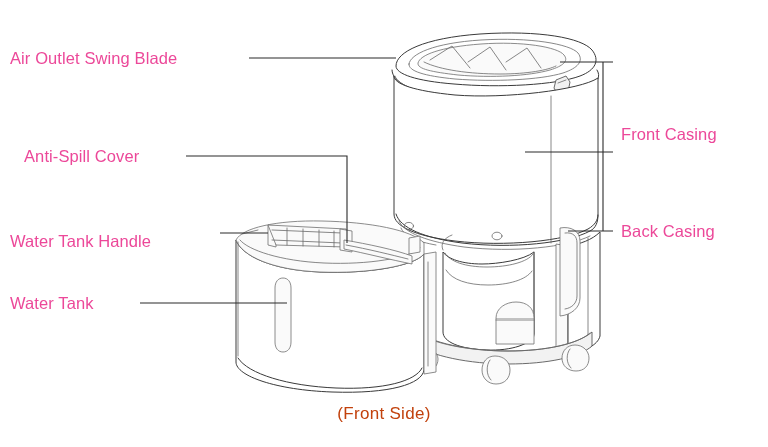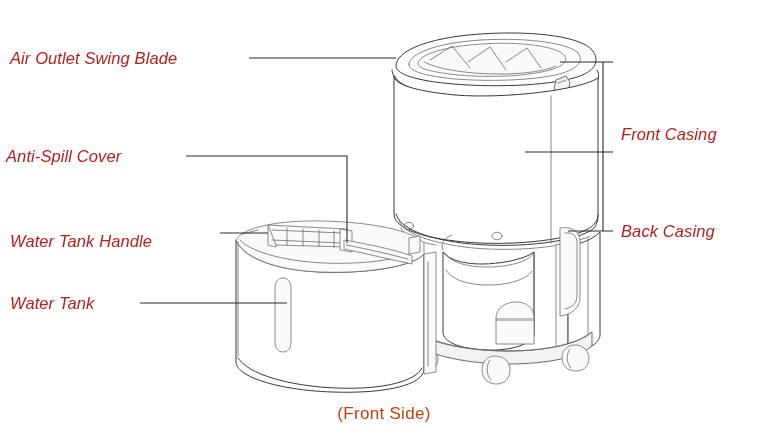--- a/index.html
+++ b/index.html
@@ -4,25 +4,24 @@
 <style>
   html,body{margin:0;padding:0;background:#ffffff;}
   body{
     width:768px;height:447px;position:relative;overflow:hidden;
     font-family:"Liberation Sans","DejaVu Sans",sans-serif;
   }
   #stage{position:absolute;inset:0;width:768px;height:447px;}
   .lbl{
     position:absolute;
     font-size:16.5px;
-    color:#b91c1c;
+    color:#ec4899;
     letter-spacing:0.1px;
     white-space:nowrap;
     line-height:1;
-    font-style:italic;
   }
   .lbl.right{left:auto;}
   #caption{
     position:absolute;
     left:0;right:0;
     top:404px;
     text-align:center;
     font-size:17px;
     color:#c2410c;
     letter-spacing:0.3px;
@@ -160,21 +159,21 @@
     <g>
       <path class="ln" d="M603 62 L603 231"></path>
       <path class="ln" d="M560 62 L613 62"></path>
       <path class="ln" d="M525 152 L613 152"></path>
       <path class="ln" d="M568 231 L613 231"></path>
     </g>
   </svg>
 
   <div class="lbl" style="left:10px;top:50px;">Air Outlet Swing Blade</div>
 
-  <div class="lbl" style="left:6px;top:148px;">Anti-Spill Cover</div>
+  <div class="lbl" style="left:24px;top:148px;">Anti-Spill Cover</div>
 
   <div class="lbl" style="left:10px;top:225px;margin-top:8px;">Water Tank Handle</div>
 
   <div class="lbl" style="left:10px;top:295px;">Water Tank</div>
 
 
   <div class="lbl right" style="left:621px;top:126px;">Front Casing</div>
 
   <div class="lbl right" style="left:621px;top:223px;">Back Casing</div>
 

